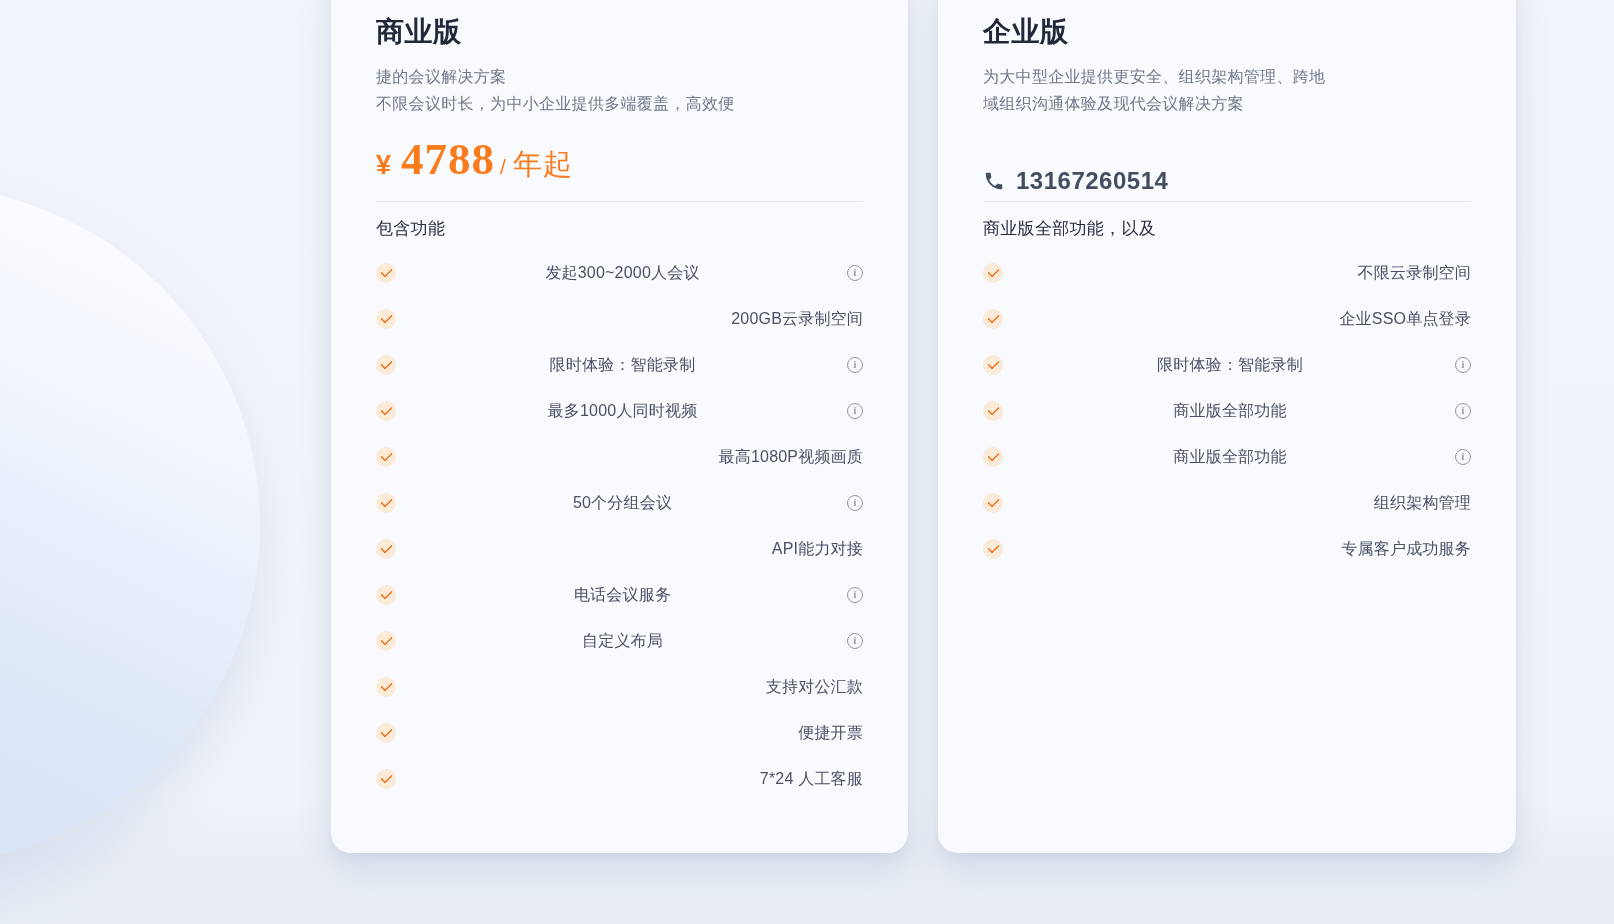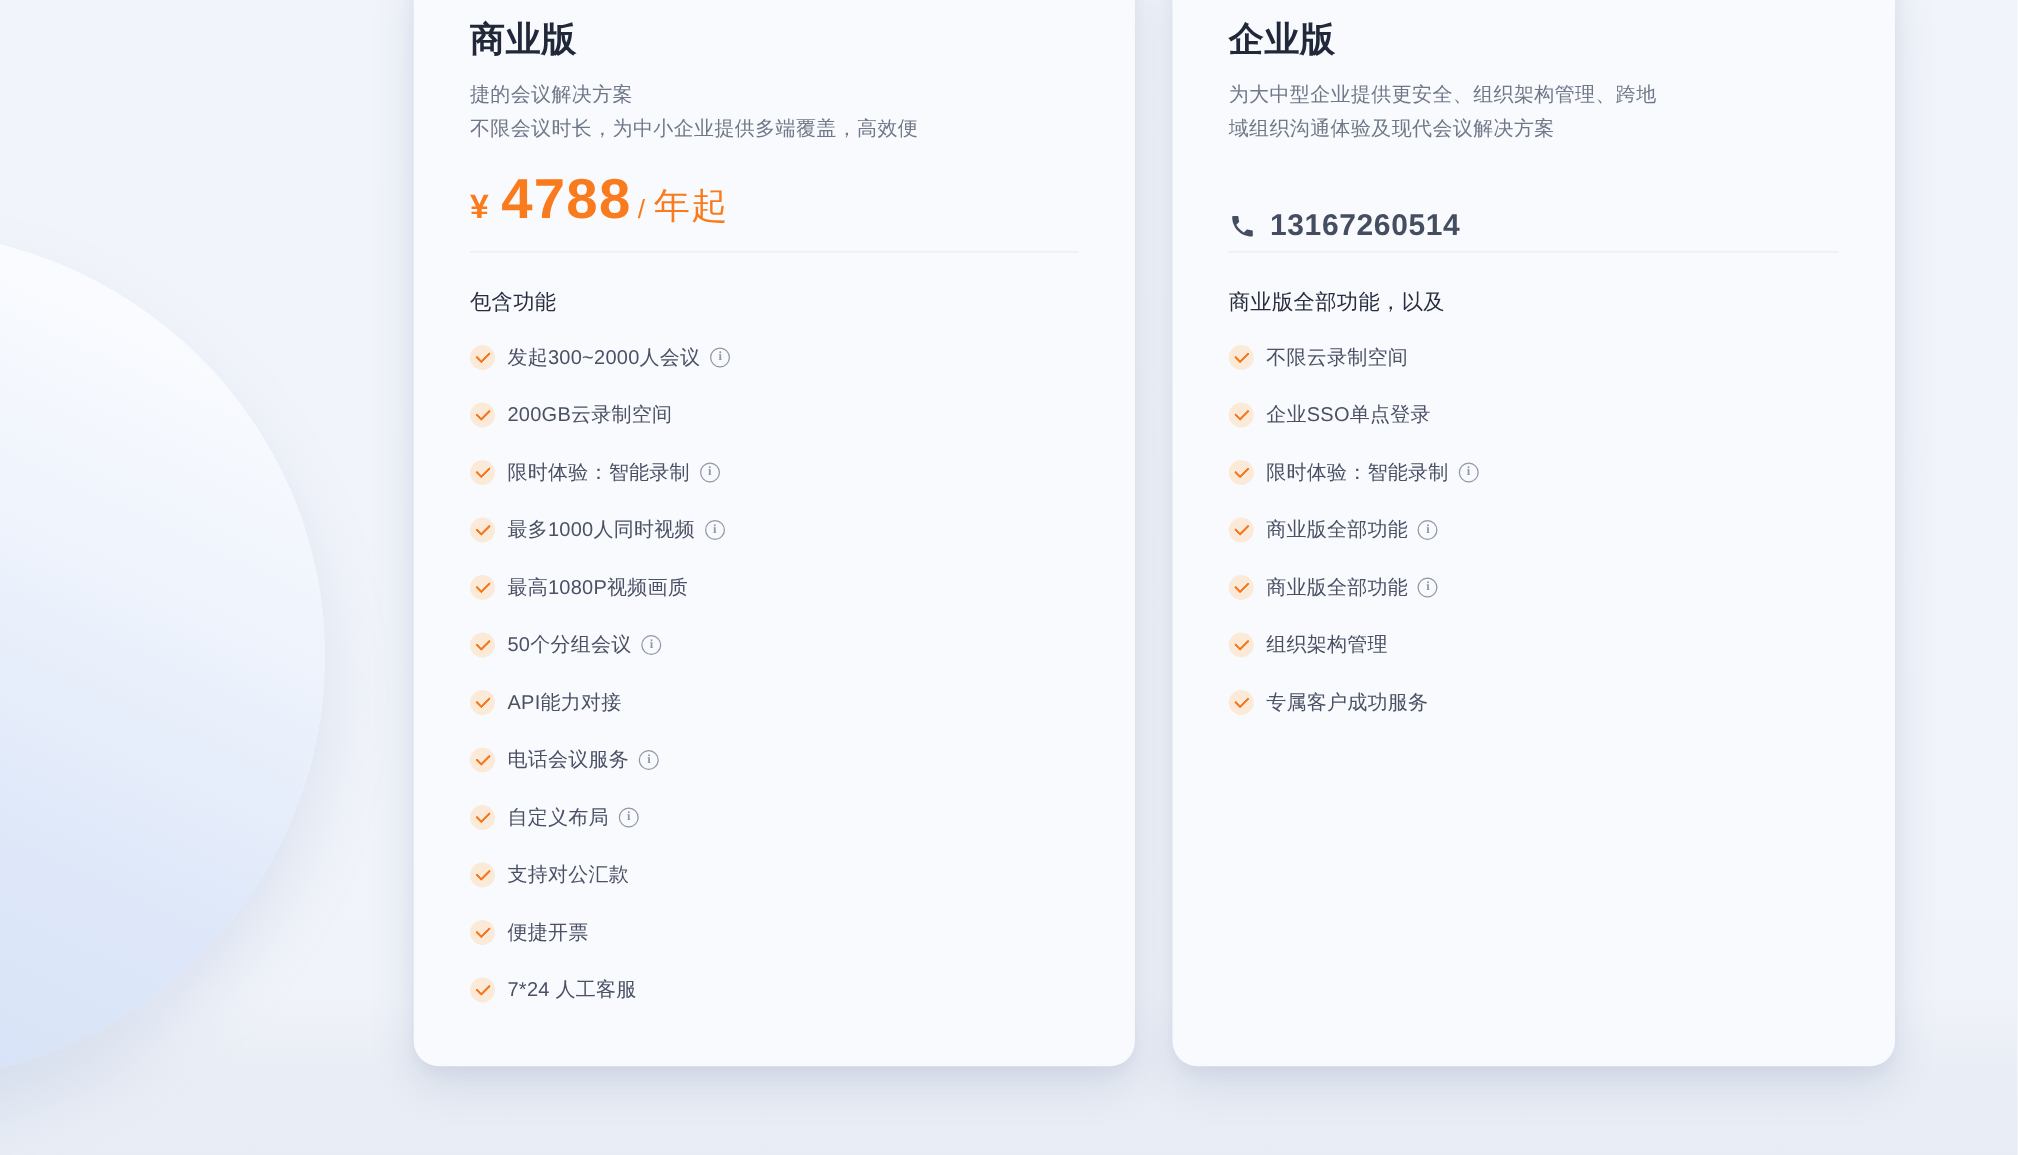--- a/index.html
+++ b/index.html
@@ -20,30 +20,30 @@
     box-shadow:0 14px 34px rgba(88,110,152,0.16),0 4px 10px rgba(88,110,152,0.06);
     padding:44px 45px 0 45px;box-sizing:border-box;
   }
   .card.business{left:331px;width:577px;}
   .card.enterprise{left:938px;width:578px;}
   .plan-title{margin:0;font-size:28px;line-height:32px;font-weight:700;color:#212839;letter-spacing:0.5px;}
   .plan-desc{margin-top:15px;font-size:16px;line-height:27px;color:#6f7889;letter-spacing:0.3px;}
   .price-area{height:84px;display:flex;align-items:center;}
   .price{display:flex;align-items:baseline;color:#fa7b1d;white-space:nowrap;}
   .price .yen{font-size:27px;font-weight:700;}
-  .price .amount{font-size:45px;font-weight:700;margin:0 5px 0 10px;letter-spacing:1px;}
+  .price .amount{font-size:45px;font-weight:700;margin:0 5px 0 10px;letter-spacing:1px;font-family:Liberation Serif, serif;}
   .price .per{font-size:21px;font-weight:500;margin-right:7px;}
   .price .unit{font-size:29px;font-weight:500;letter-spacing:1px;}
   .phone-row{display:flex;align-items:center;color:#454e61;margin-top:44px;}
   .phone-row svg{margin-right:11px;flex:none;}
   .phone-number{font-size:24px;font-weight:700;letter-spacing:0.5px;}
   .divider{height:1px;background:#e8ecf2;}
-  .features-heading{margin-top:28px;font-size:17px;line-height:23px;color:#272d3f;letter-spacing:0.3px;}
+  .features-heading{margin-top:15px;font-size:17px;line-height:23px;color:#272d3f;letter-spacing:0.3px;}
   ul.features{list-style:none;margin:23px 0 0 0;padding:0;}
-  ul.features li{display:flex;align-items:center;height:20px;margin-bottom:26px;}
+  ul.features li{display:flex;align-items:center;height:20px;margin-bottom:26px;justify-content:space-between;}
   .check{
     flex:none;width:20px;height:20px;border-radius:50%;background:#fcead9;
     display:flex;align-items:center;justify-content:center;margin-right:10px;position:relative;
   }
   .check::after{
     content:"";display:block;width:9px;height:5px;margin-top:-3px;
     border-left:2.6px solid #f5771f;border-bottom:2.6px solid #f5771f;
     transform:rotate(-45deg);border-radius:1px;
   }
   .flabel{font-size:16px;color:#4a5165;letter-spacing:0.2px;}

